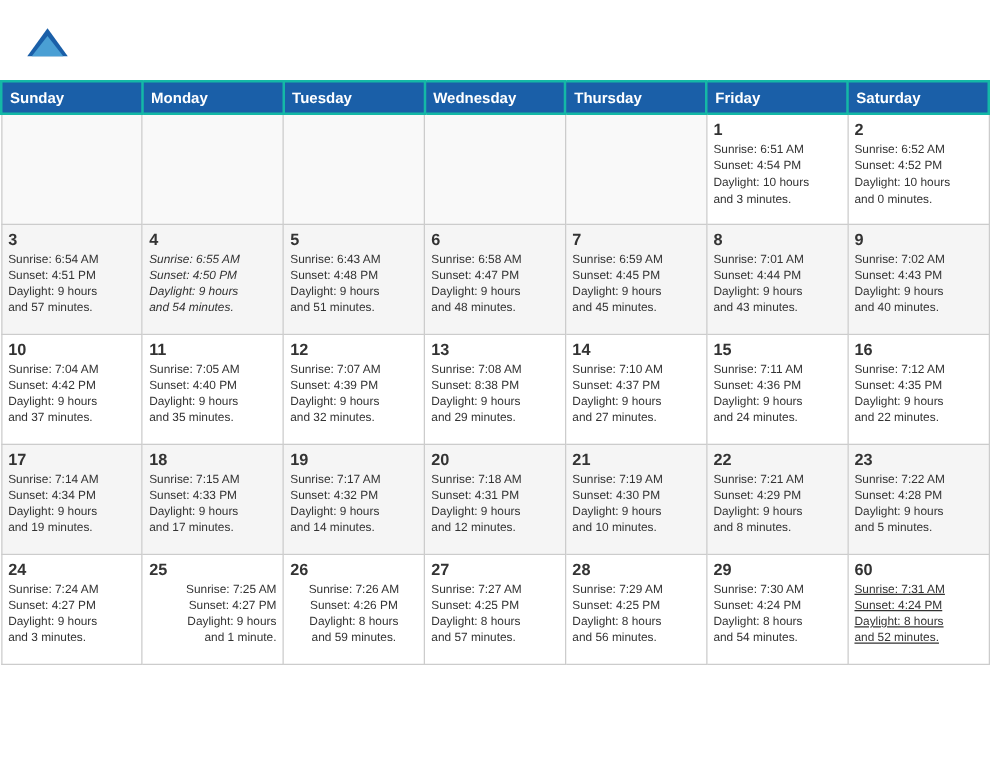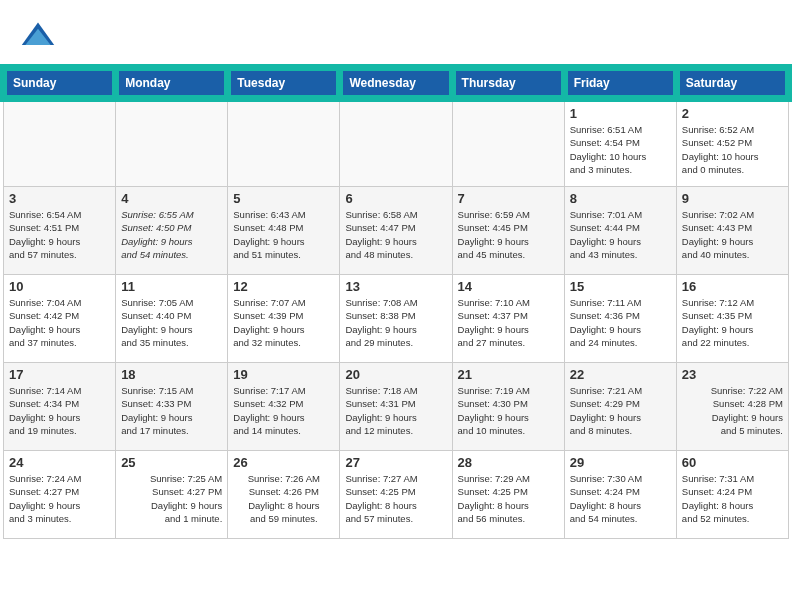--- a/index.html
+++ b/index.html
@@ -18,21 +18,21 @@
     .location { font-size: 14px; color: #555; margin-top: 2px; }
 
     .calendar { width: 100%; border-collapse: collapse; table-layout: fixed; }
     .calendar th {
       background: #1a5fa8;
       color: #fff;
       text-align: left;
       padding: 5px 6px;
       font-size: 12px;
       font-weight: bold;
-      border: 7px solid #14b8a6;
+      border: 2px solid #14b8a6;
     }
     .calendar td {
       border: 1px solid #ccc;
       vertical-align: top;
       padding: 4px 5px;
       font-size: 10px;
       color: #333;
       height: 88px;
       background: #fff;
     }
@@ -235,21 +235,21 @@
         </td>
         <td>
           <span class="day-num">22</span>
           <div class="day-info" style="white-space: pre-line;">Sunrise: 7:21 AM
 Sunset: 4:29 PM
 Daylight: 9 hours
 and 8 minutes.</div>
         </td>
         <td>
           <span class="day-num">23</span>
-          <div class="day-info" style="white-space: pre-line; text-align: right;">Sunrise: 7:22 AM
+          <div class="day-info" style="white-space: pre-line;">Sunrise: 7:22 AM
 Sunset: 4:28 PM
 Daylight: 9 hours
 and 5 minutes.</div>
         </td>
       </tr>
       <tr>
         <td>
           <span class="day-num">24</span>
           <div class="day-info" style="white-space: pre-line;">Sunrise: 7:24 AM
 Sunset: 4:27 PM
@@ -286,20 +286,20 @@
         </td>
         <td>
           <span class="day-num">29</span>
           <div class="day-info" style="white-space: pre-line;">Sunrise: 7:30 AM
 Sunset: 4:24 PM
 Daylight: 8 hours
 and 54 minutes.</div>
         </td>
         <td>
           <span class="day-num">60</span>
-          <div class="day-info" style="white-space: pre-line;">Sunrise: 7:31 AM
+          <div class="day-info" style="white-space: pre-line; text-decoration: underline;">Sunrise: 7:31 AM
 Sunset: 4:24 PM
 Daylight: 8 hours
 and 52 minutes.</div>
         </td>
       </tr>
     </tbody>
 </table>
 
 </body></html>

